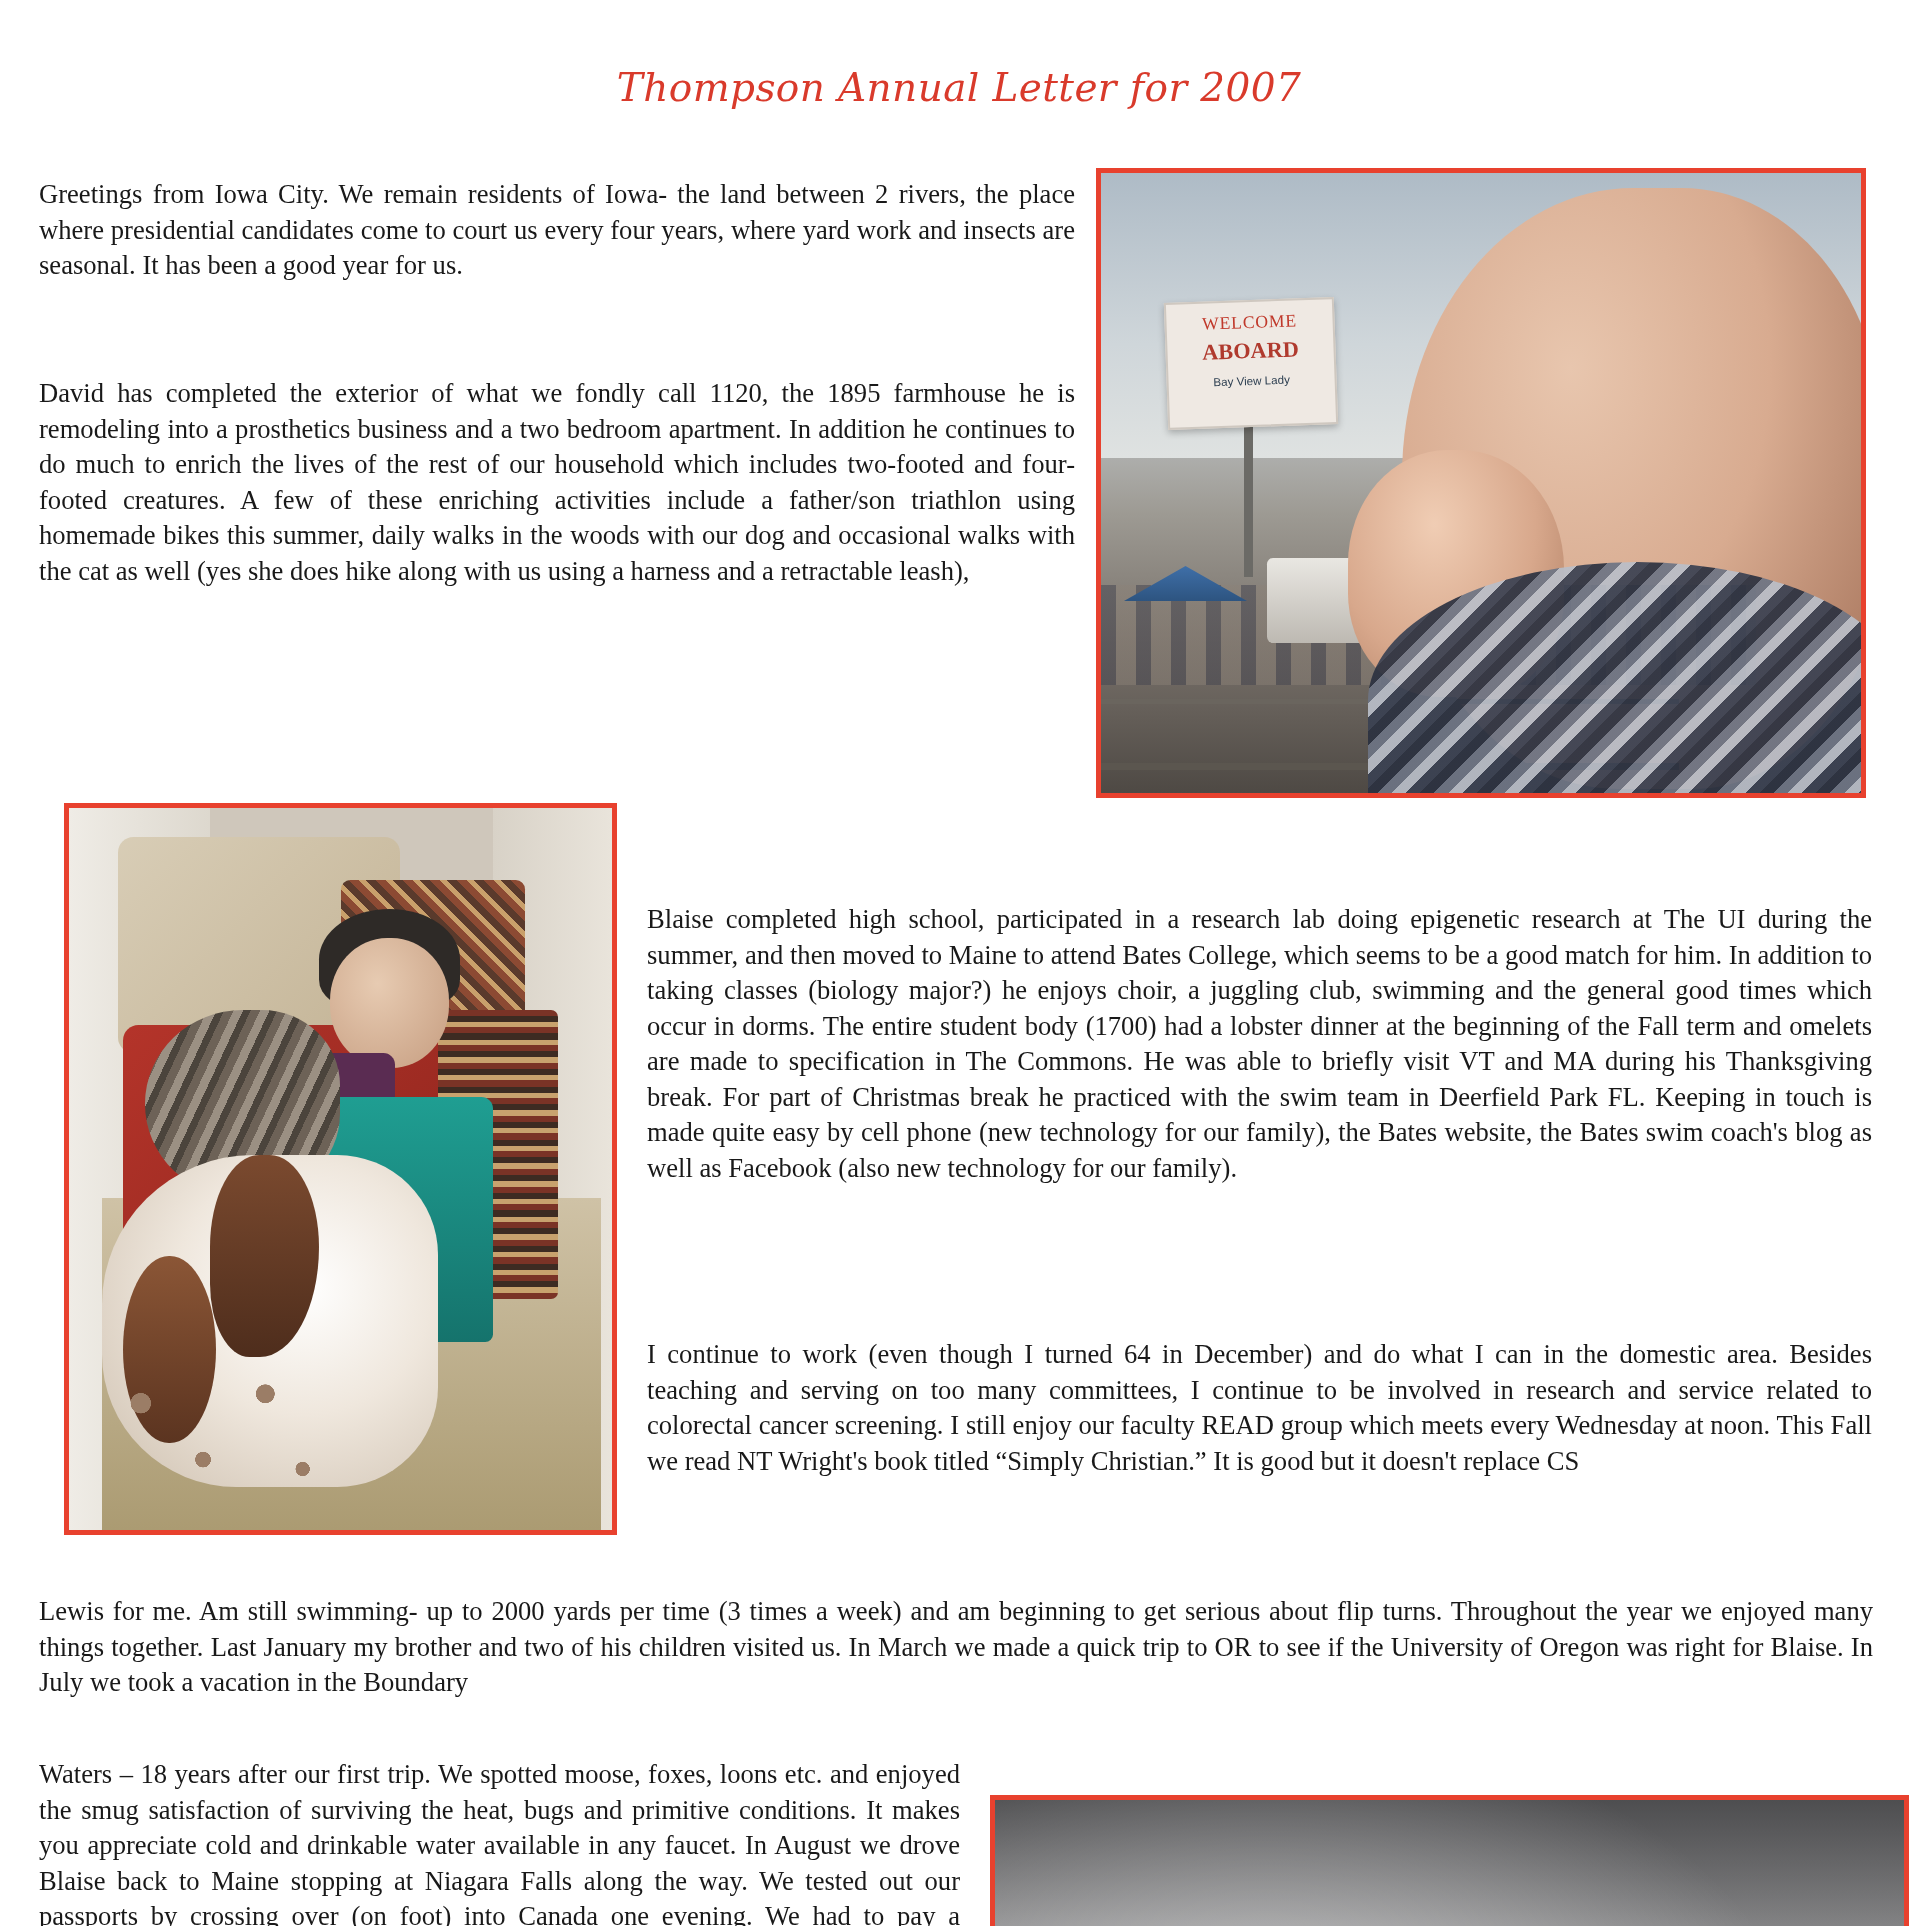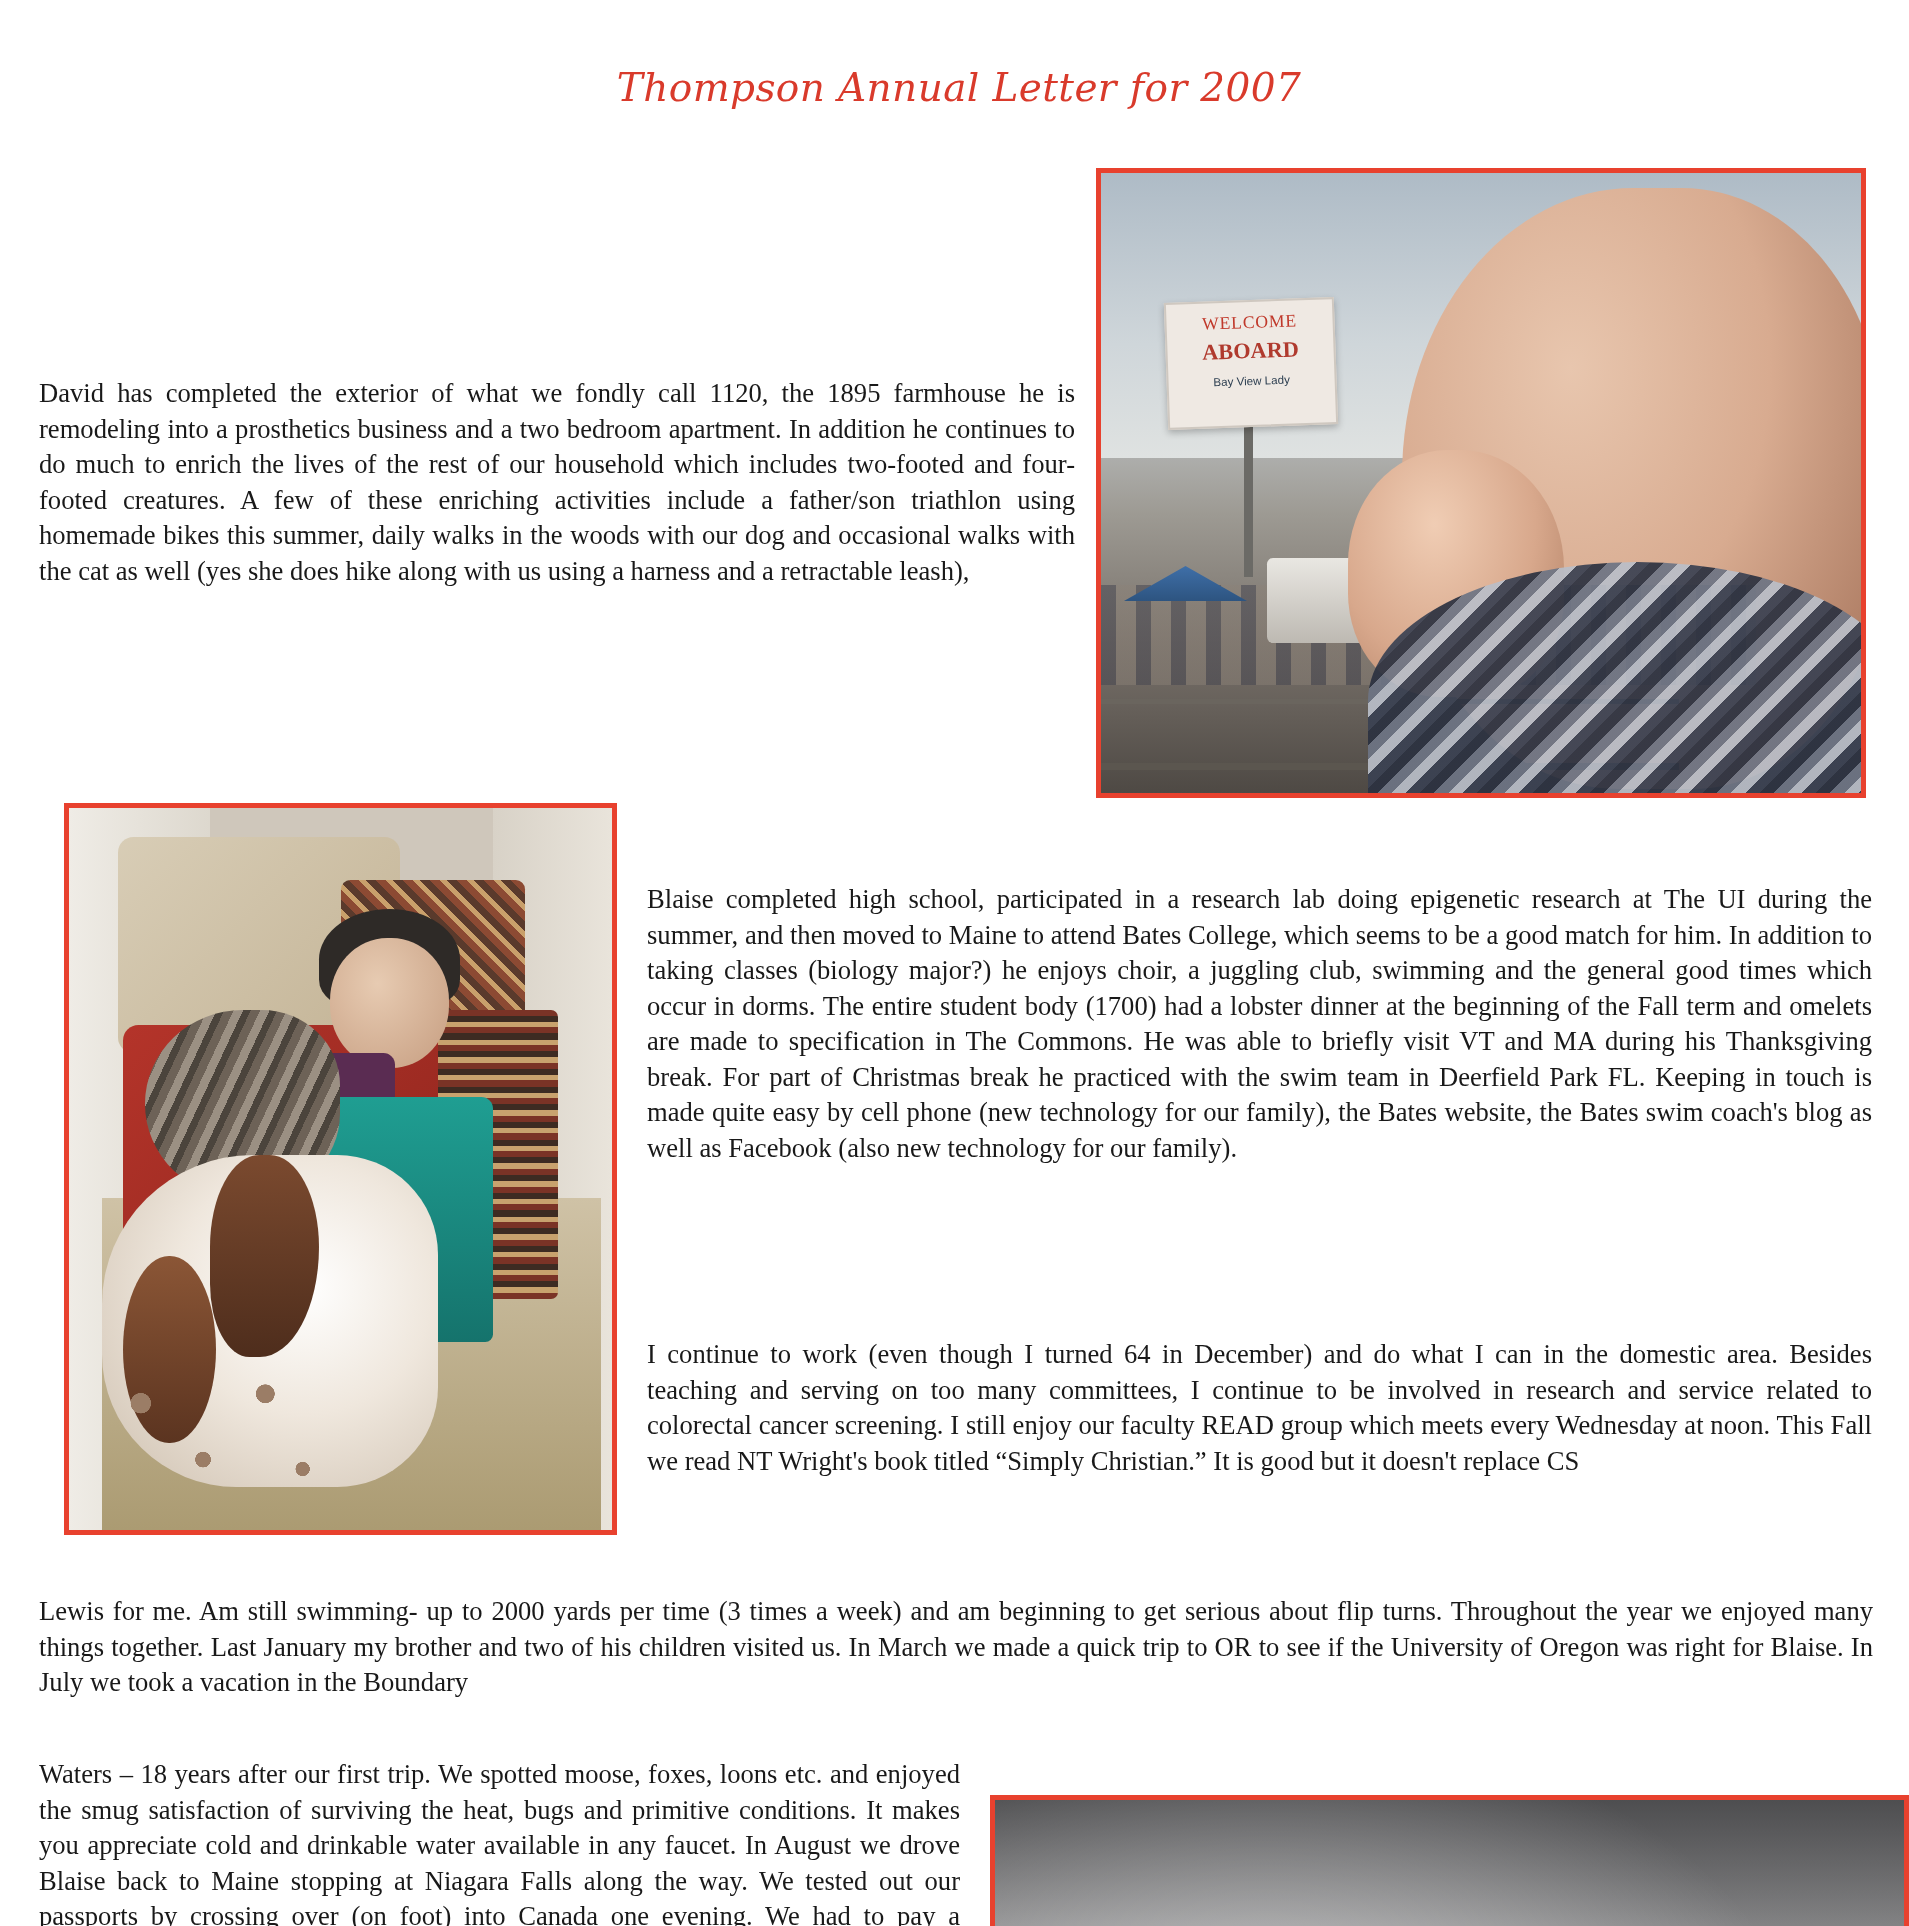--- a/index.html
+++ b/index.html
@@ -247,21 +247,21 @@
     font-size: 26.6px;
     line-height: 1.335;
     color: #191919;
     text-align: justify;
     text-justify: inter-word;
     hyphens: none;
   }
   #p1 { top: 177px; left: 39px; width: 1036px; }
   #p2 { top: 368px; left: 39px; width: 1036px; margin-top: 8px; }
   #p3 { top: 770px; left: 647px; width: 1225px; }
-  #p4 { top: 882px; left: 647px; width: 1225px; }
+  #p4 { top: 902px; left: 647px; width: 1225px; }
   #p5 { top: 1337px; left: 647px; width: 1225px; }
   #p6 { top: 1594px; left: 39px; width: 1834px; }
   #p7 { top: 1757px; left: 39px; width: 921px; }
 </style>
 </head>
 <body>
 
 <div class="page">
 
   <div class="title">Thompson Annual Letter for 2007</div>
@@ -302,20 +302,21 @@
     <div class="dog-ear2"></div>
     <div class="dog-spots"></div>
   </div>
 
   <div class="photo" id="photo-falls">
     <div class="darktop"></div>
     <div class="mist"></div>
 
   </div>
 
+  <div class="para" id="p1">Greetings from Iowa City.  We remain residents of Iowa- the land between 2 rivers, the place where presidential candidates come to court us every four years, where yard work and insects are seasonal.  It has been a good year for us.</div>
   <div class="para" id="p2">David has completed the exterior of what we fondly call 1120, the 1895 farmhouse he is remodeling into a prosthetics business and a two bedroom apartment.  In addition he continues to do much to enrich the lives of the rest of our household which includes two-footed and four-footed creatures.   A few of these enriching activities include a father/son triathlon using homemade bikes this summer, daily walks in the woods with our dog and occasional walks with the cat as well (yes she does hike along with us using a harness and a retractable leash),</div>
   <div class="para" id="p4">Blaise completed high school, participated in a research lab doing epigenetic research at The UI during the summer, and then moved to Maine to attend Bates College, which seems to be a good match for him.  In addition to taking classes (biology major?) he enjoys choir, a juggling club, swimming and the general good times which occur in dorms.  The entire student body (1700) had a lobster dinner at the beginning of the Fall term and omelets are made to specification in The Commons.  He was able to briefly visit VT and MA during his Thanksgiving break.  For part of Christmas break he practiced with the swim team in Deerfield Park FL.   Keeping in touch is made quite easy by cell phone (new technology for our family), the Bates website, the Bates swim coach's blog as well as Facebook (also new technology for our family).</div>
   <div class="para" id="p5">I continue to work (even though I turned 64 in December) and do what I can in the domestic area.  Besides teaching and serving on too many committees, I continue to be involved in research and service related to colorectal cancer screening.   I still enjoy our faculty READ group which meets every Wednesday at noon.  This Fall we read NT Wright's book titled “Simply Christian.”   It is good but it doesn't replace CS</div>
   <div class="para" id="p6">Lewis for me.  Am still swimming- up to 2000 yards per time (3 times a week) and am beginning to get serious about flip turns.  Throughout the year we enjoyed many things together.  Last January my brother and two of his children visited us.  In March we made a quick trip to OR to see if the University of Oregon was right for Blaise.  In July we took a vacation in the Boundary</div>
   <div class="para" id="p7">Waters – 18 years after our first trip.  We spotted moose, foxes, loons etc. and enjoyed the smug satisfaction of surviving the heat, bugs and primitive conditions.  It makes you appreciate cold and drinkable water available in any faucet.  In August we drove Blaise back to Maine stopping at Niagara Falls along the way.  We tested out our passports by crossing over (on foot) into Canada one evening.  We had to pay a turnstile fee to come back!!!  Someday Blaise's kids will be amazed that everything he took to college, including a bicycle, fit in the trunk of a rented Impalla.  In early October David and I made another trip to ME for parents' weekend.   We were glad to see how well Blaise was adjusting to college life.  We swam in the Bates pool together and also visited the only remaining active Shaker village which is near the college.</div>
 
 </div>
 
 
 </body></html>

